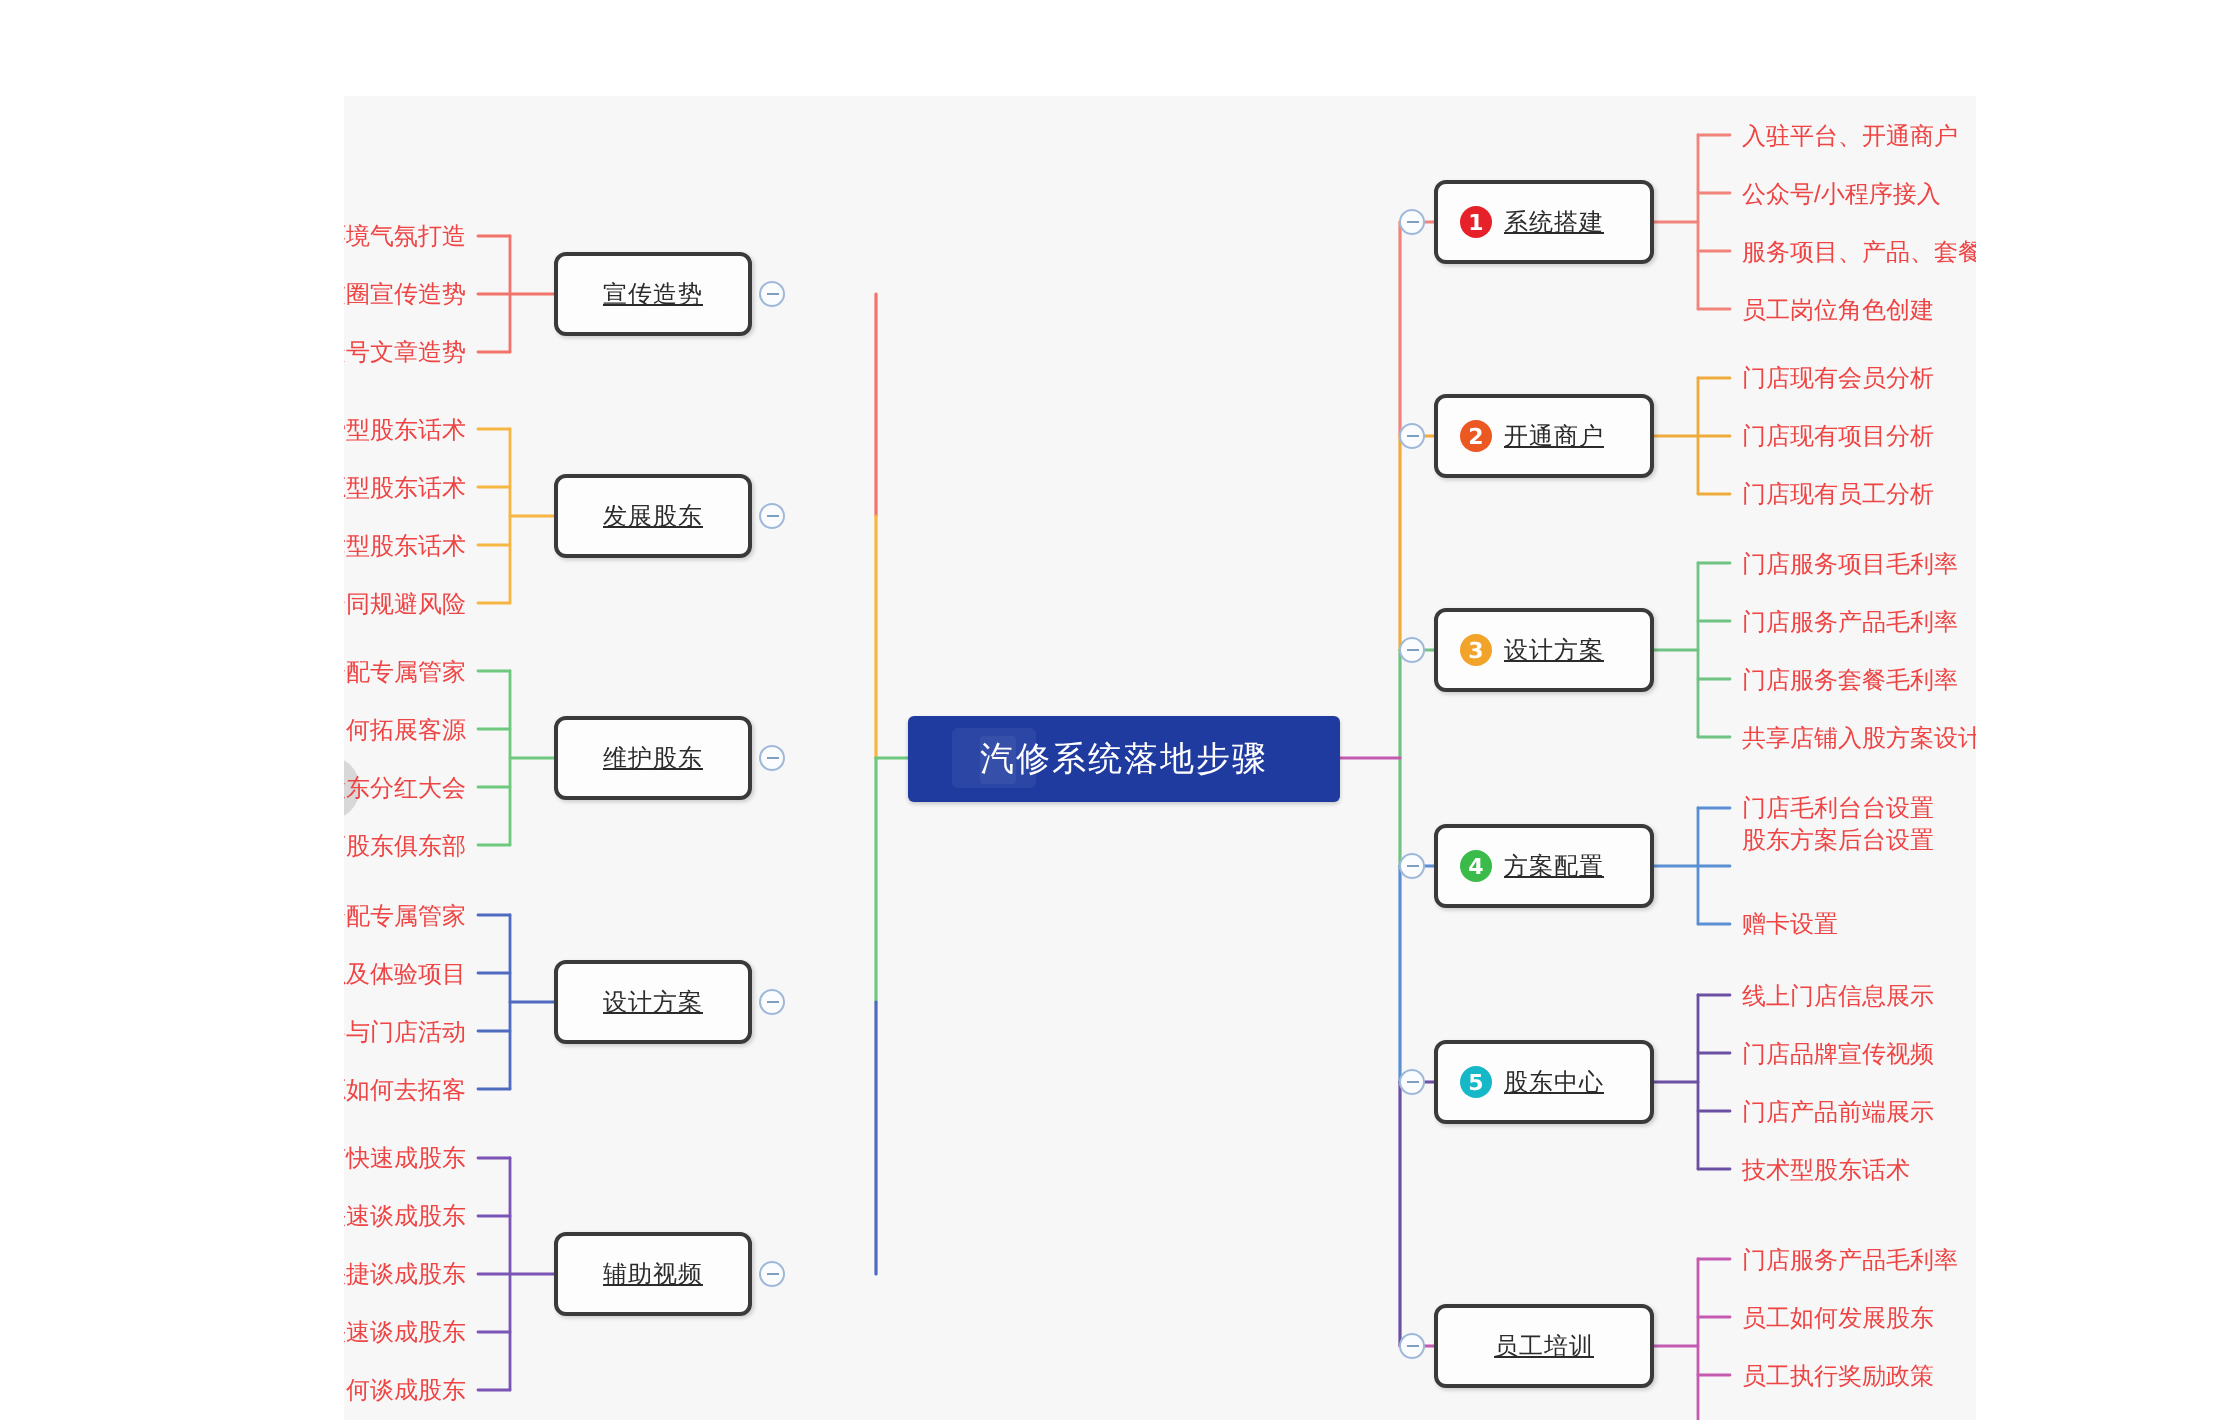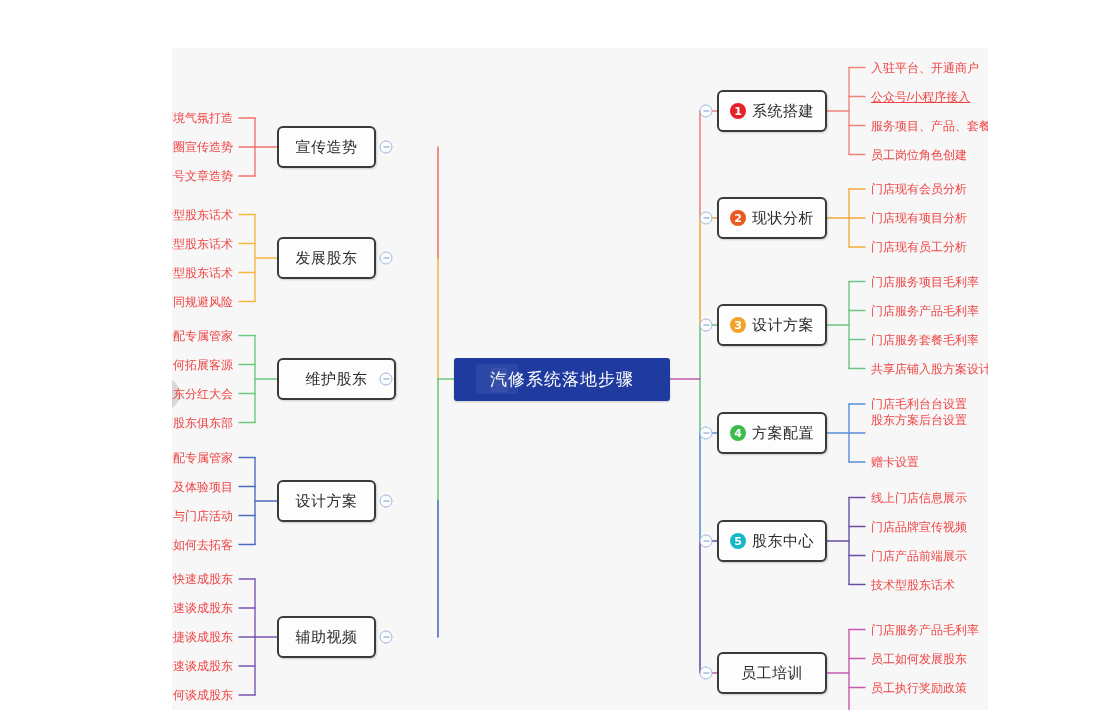--- a/index.html
+++ b/index.html
@@ -63,21 +63,21 @@
     position: absolute;
     background: #fdfdfd;
     border: 2px solid #3a3a3a;
     border-radius: 6px;
     display: flex; align-items: center;
     height: 42px;
     box-shadow: 1px 1px 2px rgba(0,0,0,.18);
   }
   .branch.left  { width: 99px;  justify-content: center; }
   .branch.right { width: 110px; padding-left: 11px; }
-  .branch .blabel { font-size: 15px; color: #2b2b2b; letter-spacing: .5px; }
+  .branch .blabel { font-size: 12px; color: #2b2b2b; letter-spacing: .5px; text-decoration: underline; }
   .badge {
     width: 16px; height: 16px; border-radius: 50%;
     color: #fff; font-size: 11px; font-weight: bold;
     display: inline-flex; align-items: center; justify-content: center;
     margin-right: 6px; flex: 0 0 auto;
     font-family: "DejaVu Sans", sans-serif;
   }
 
   
   .leaf {
@@ -206,21 +206,21 @@
         <div class="leaf l" style="left: 61px; top: 99px;">朋友圈宣传造势</div>
         <div class="leaf l" style="left: 61px; top: 128px;">公众号文章造势</div>
         <div class="branch left" style="left: 105px; top: 189px; width: 99px;">
           <span class="blabel">发展股东</span>
         </div>
         <div class="toggle" style="left: 214px; top: 210px;"></div>
         <div class="leaf l" style="left: 61px; top: 166.5px;">消费型股东话术</div>
         <div class="leaf l" style="left: 61px; top: 195.5px;">资源型股东话术</div>
         <div class="leaf l" style="left: 61px; top: 224.5px;">技术型股东话术</div>
         <div class="leaf l" style="left: 61px; top: 253.5px;">如何签约合同规避风险</div>
-        <div class="branch left" style="left: 105px; top: 310px; width: 119px;">
+        <div class="branch left" style="left: 105px; top: 310px; width: 99px;">
           <span class="blabel">维护股东</span>
         </div>
         <div class="toggle" style="left: 214px; top: 331px;"></div>
         <div class="leaf l" style="left: 61px; top: 287.5px;">给股东分配专属管家</div>
         <div class="leaf l" style="left: 61px; top: 316.5px;">教股东如何拓展客源</div>
         <div class="leaf l" style="left: 61px; top: 345.5px;">定期开股东分红大会</div>
         <div class="leaf l" style="left: 61px; top: 374.5px;">门店股东俱东部</div>
         <div class="branch left" style="left: 105px; top: 432px; width: 99px;">
           <span class="blabel">设计方案</span>
         </div>
@@ -237,26 +237,26 @@
         <div class="leaf l" style="left: 61px; top: 560px;">白领如何快速谈成股东</div>
         <div class="leaf l" style="left: 61px; top: 589px;">周边店主如何快捷谈成股东</div>
         <div class="leaf l" style="left: 61px; top: 618px;">驾校教练如何快速谈成股东</div>
         <div class="leaf l" style="left: 61px; top: 647px;">xxx如何谈成股东</div>
         <div class="branch right" style="left: 545px; top: 42px; width: 110px;">
           <span class="badge" style="background: rgb(230, 33, 41);">1</span>
           <span class="blabel">系统搭建</span>
         </div>
         <div class="toggle" style="left: 534px; top: 63px;"></div>
         <div class="leaf r" style="left: 699px; top: 19.5px;">入驻平台、开通商户</div>
-        <div class="leaf r" style="left: 699px; top: 48.5px; text-decoration: underline;">公众号/小程序接入</div>
+        <div class="leaf r" style="left: 699px; top: 48.5px;">公众号/小程序接入</div>
         <div class="leaf r" style="left: 699px; top: 77.5px;">服务项目、产品、套餐导入</div>
         <div class="leaf r" style="left: 699px; top: 106.5px;">员工岗位角色创建</div>
         <div class="branch right" style="left: 545px; top: 149px; width: 110px;">
           <span class="badge" style="background: rgb(236, 88, 34);">2</span>
-          <span class="blabel">现状分析</span>
+          <span class="blabel">开通商户</span>
         </div>
         <div class="toggle" style="left: 534px; top: 170px;"></div>
         <div class="leaf r" style="left: 699px; top: 141px;">门店现有会员分析</div>
         <div class="leaf r" style="left: 699px; top: 170px;">门店现有项目分析</div>
         <div class="leaf r" style="left: 699px; top: 199px;">门店现有员工分析</div>
         <div class="branch right" style="left: 545px; top: 256px; width: 110px;">
           <span class="badge" style="background: rgb(242, 163, 42);">3</span>
           <span class="blabel">设计方案</span>
         </div>
         <div class="toggle" style="left: 534px; top: 277px;"></div>

